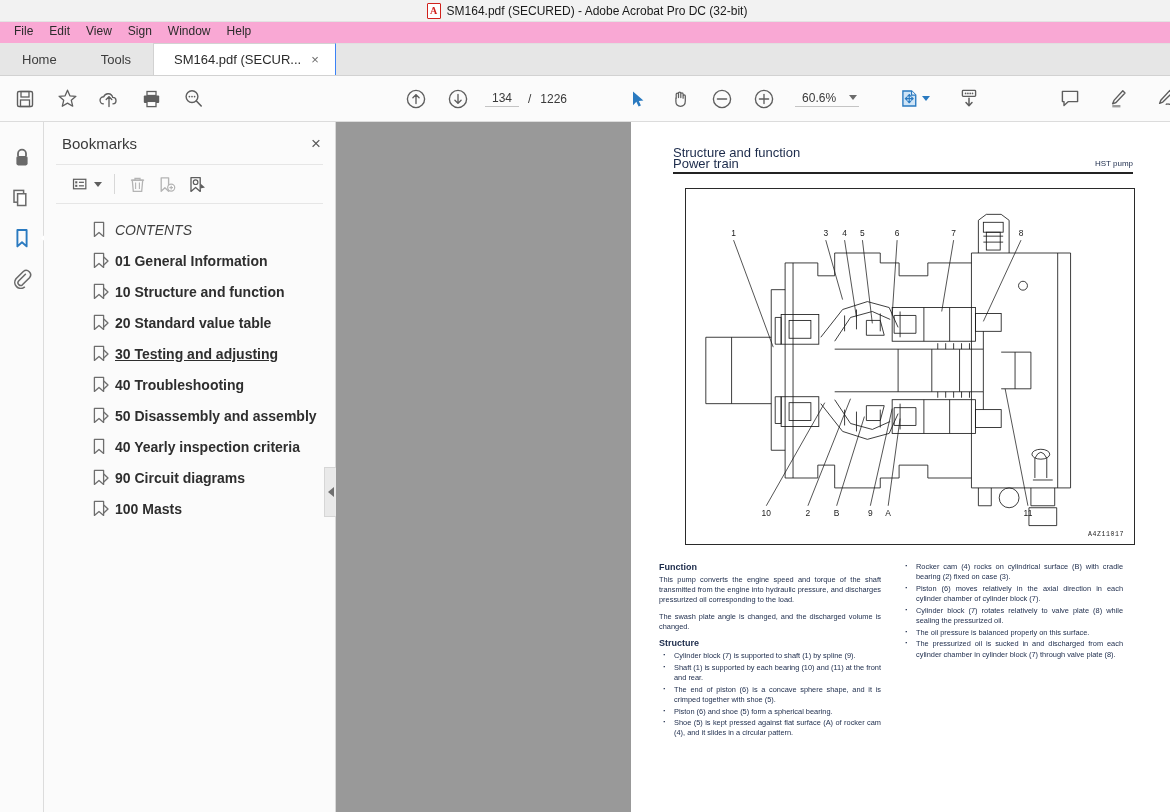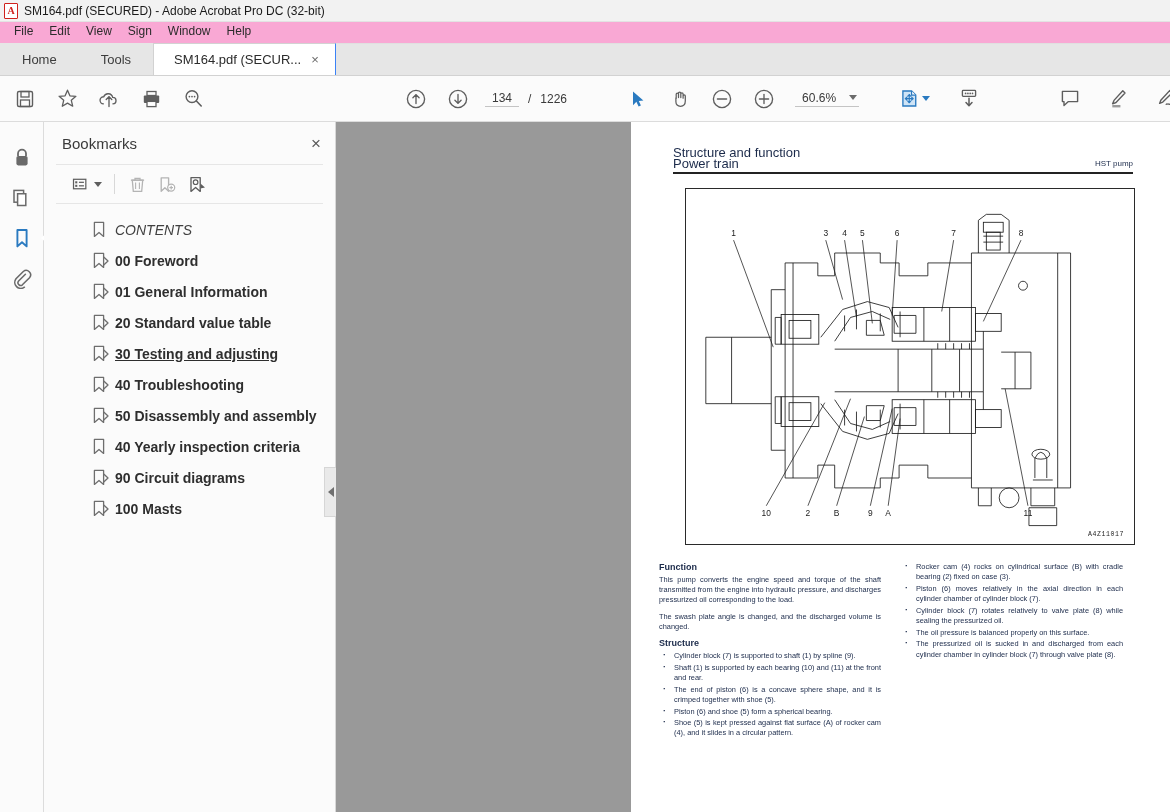--- a/index.html
+++ b/index.html
@@ -9,20 +9,21 @@
     background: #fff;
     overflow: hidden;
   }
   .app { position: relative; width: 1170px; height: 812px; }
 
   
   .titlebar {
     height: 22px; display: flex; align-items: center;
     background: #f2f2f2; border-bottom: 1px solid #e3e3e3;
     padding-left: 4px;
+    justify-content: center;
   }
   .acro-logo {
     width: 14px; height: 16px; margin-right: 6px; position: relative;
     background: #fff; border: 1px solid #d0211c; border-radius: 1px;
     display: inline-block;
   }
   .acro-logo::before {
     content: "A"; position: absolute; inset: 0;
     font: bold 10px "Liberation Serif", serif; color: #d0211c;
     text-align: center; line-height: 14px;
@@ -476,40 +477,40 @@
 
       <div class="bm-list">
 
         <div class="bm-row">
           <svg class="bmk-ico" width="14" height="17" viewBox="0 0 14 17">
             <path d="M2.4 1.4h9.2v14l-4.6-3.9-4.6 3.9z" fill="none" stroke="#6e6e6e" stroke-width="1.3" stroke-linejoin="round"></path>
           </svg>
           <span class="bm-label italic">CONTENTS</span>
         </div>
 
+
         <div class="bm-row">
           <svg class="bm-arrow" viewBox="0 0 12 12">
             <path d="M4 2.2 8 6 4 9.8" fill="none" stroke="#6e6e6e" stroke-width="1.3" stroke-linecap="round" stroke-linejoin="round"></path>
           </svg>
           <svg class="bmk-ico" width="14" height="17" viewBox="0 0 14 17">
             <path d="M2.4 1.4h9.2v14l-4.6-3.9-4.6 3.9z" fill="none" stroke="#6e6e6e" stroke-width="1.3" stroke-linejoin="round"></path>
           </svg>
-          <span class="bm-label">00 Foreword</span>
+          <span class="bm-label">01 General Information</span>
         </div>
 
         <div class="bm-row">
           <svg class="bm-arrow" viewBox="0 0 12 12">
             <path d="M4 2.2 8 6 4 9.8" fill="none" stroke="#6e6e6e" stroke-width="1.3" stroke-linecap="round" stroke-linejoin="round"></path>
           </svg>
           <svg class="bmk-ico" width="14" height="17" viewBox="0 0 14 17">
             <path d="M2.4 1.4h9.2v14l-4.6-3.9-4.6 3.9z" fill="none" stroke="#6e6e6e" stroke-width="1.3" stroke-linejoin="round"></path>
           </svg>
-          <span class="bm-label">01 General Information</span>
-        </div>
-
+          <span class="bm-label">10 Structure and function</span>
+        </div>
 
         <div class="bm-row">
           <svg class="bm-arrow" viewBox="0 0 12 12">
             <path d="M4 2.2 8 6 4 9.8" fill="none" stroke="#6e6e6e" stroke-width="1.3" stroke-linecap="round" stroke-linejoin="round"></path>
           </svg>
           <svg class="bmk-ico" width="14" height="17" viewBox="0 0 14 17">
             <path d="M2.4 1.4h9.2v14l-4.6-3.9-4.6 3.9z" fill="none" stroke="#6e6e6e" stroke-width="1.3" stroke-linejoin="round"></path>
           </svg>
           <span class="bm-label">20 Standard value table</span>
         </div>

